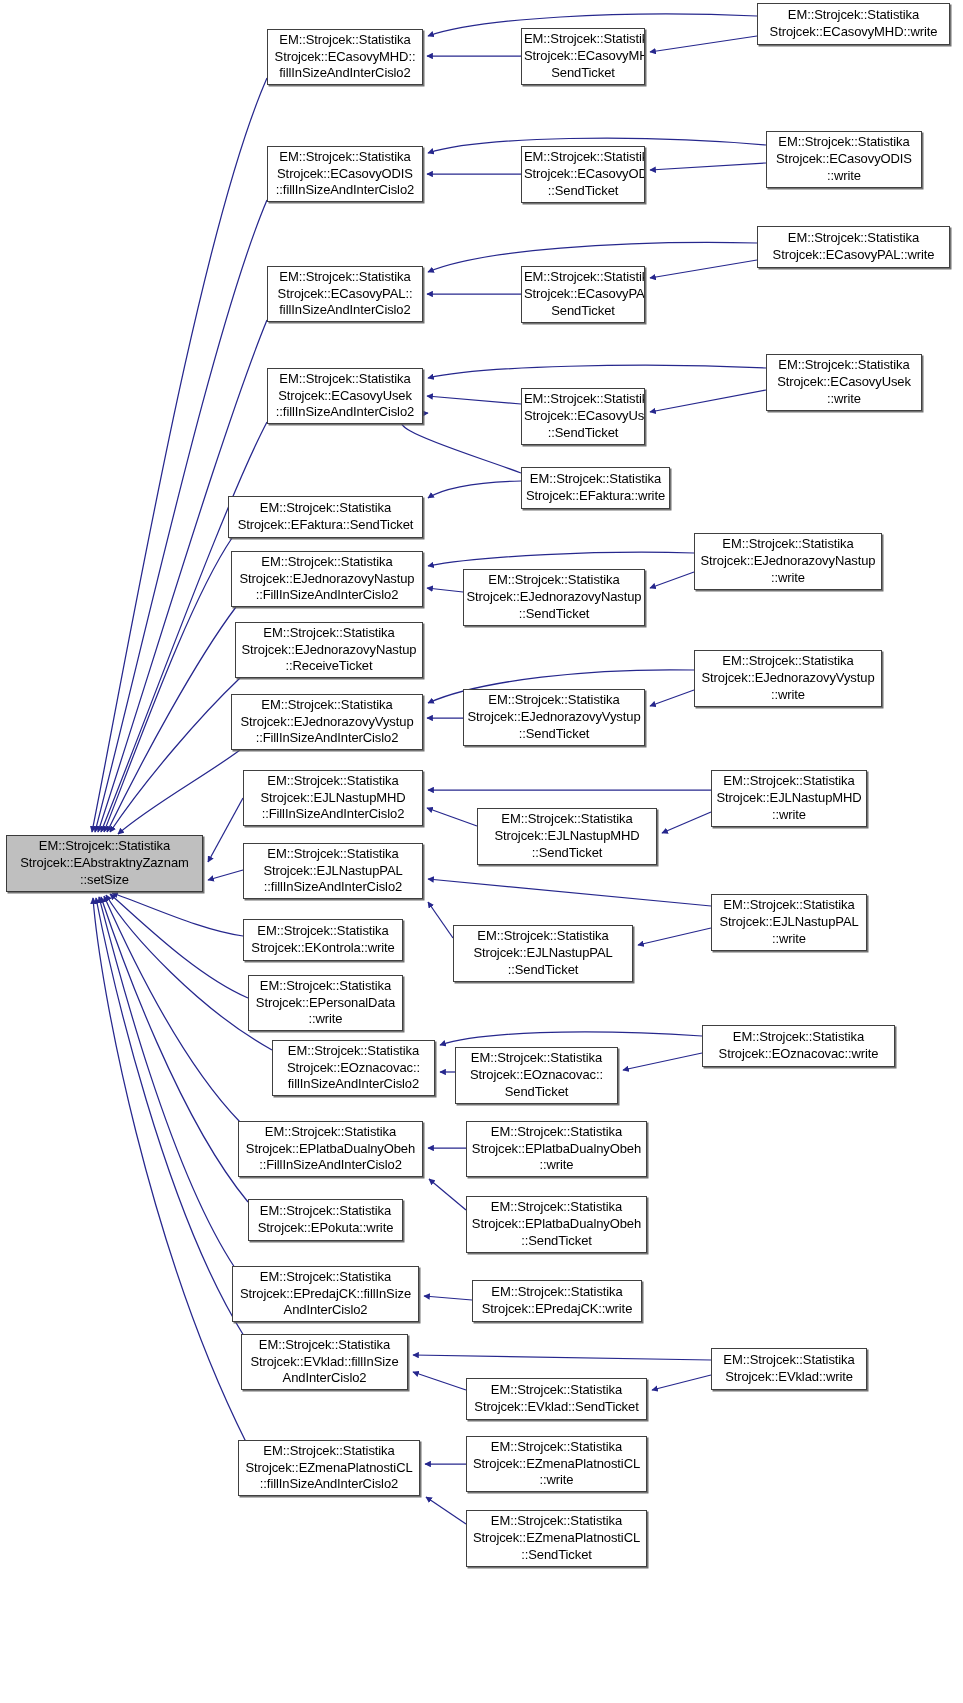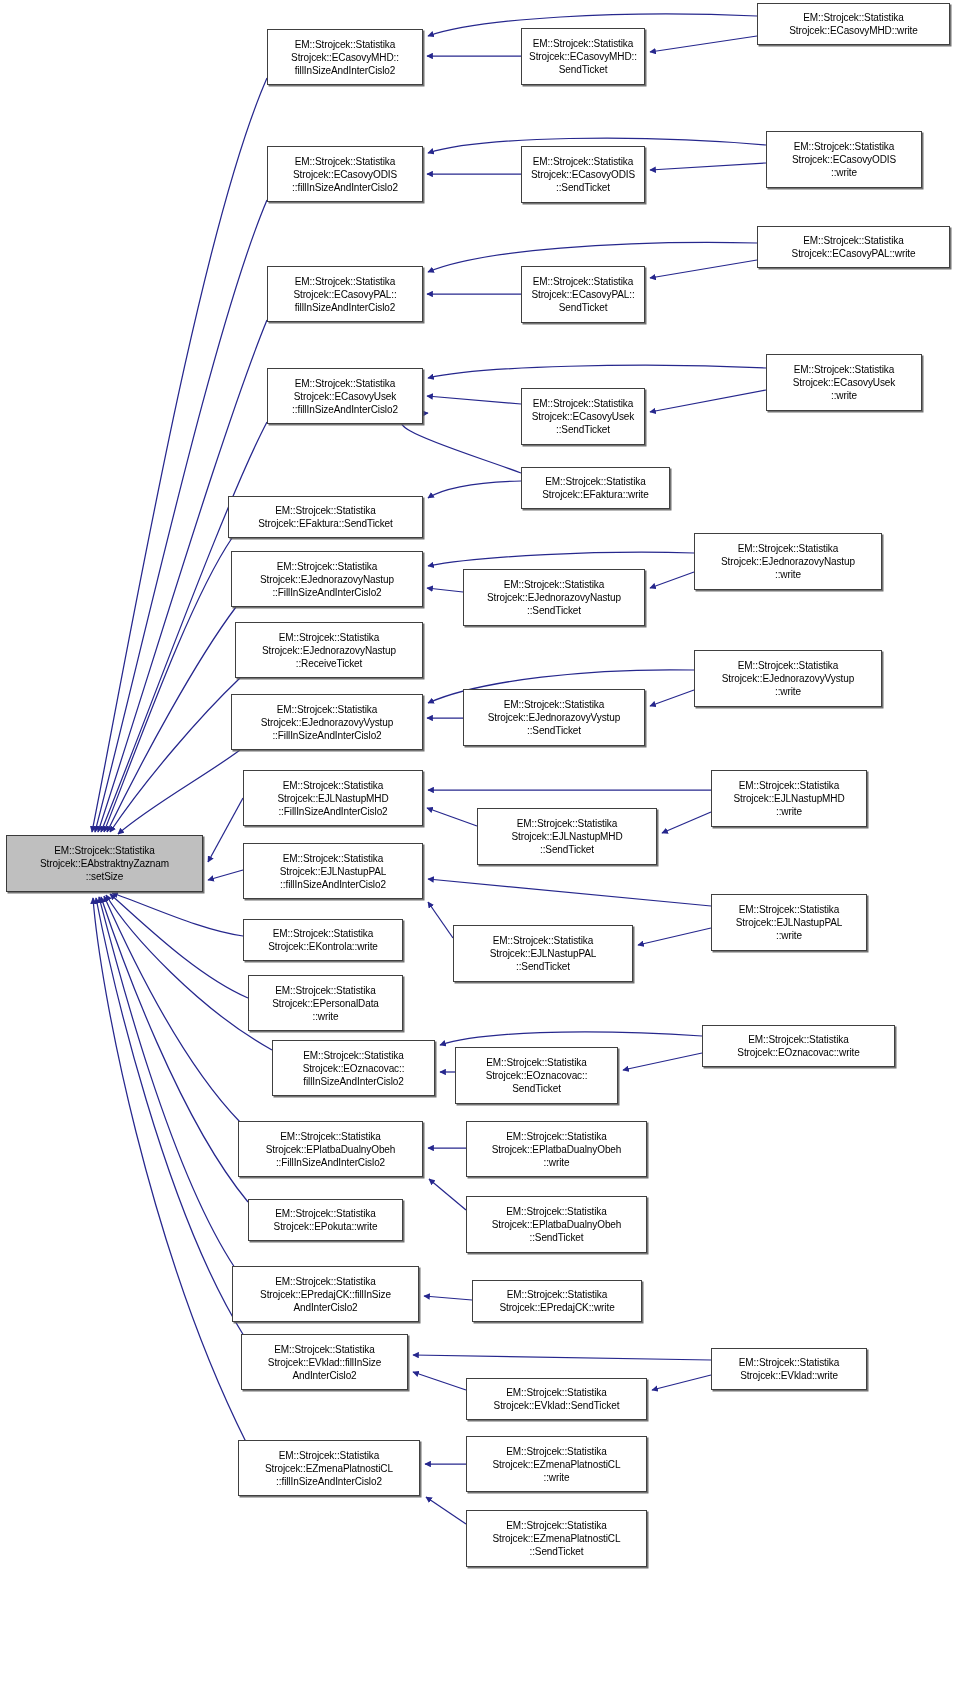--- a/index.html
+++ b/index.html
@@ -15,21 +15,21 @@
   .node{
     position:absolute;
     box-sizing:border-box;
     border:1px solid #404040;
     background:#ffffff;
     color:#000000;
     display:flex;
     align-items:center;
     justify-content:center;
     text-align:center;
-    font-size:10px;
+    font-size:13px;
     line-height:1.30;
     letter-spacing:-0.1px;
     white-space:pre-line;
     padding:1px 2px;
     box-shadow:1.5px 1.5px 0 0 rgba(90,90,90,0.85);
     overflow:hidden;
   }
   .node.focus{
     background:#bfbfbf;
     border-color:#3a3a3a;

